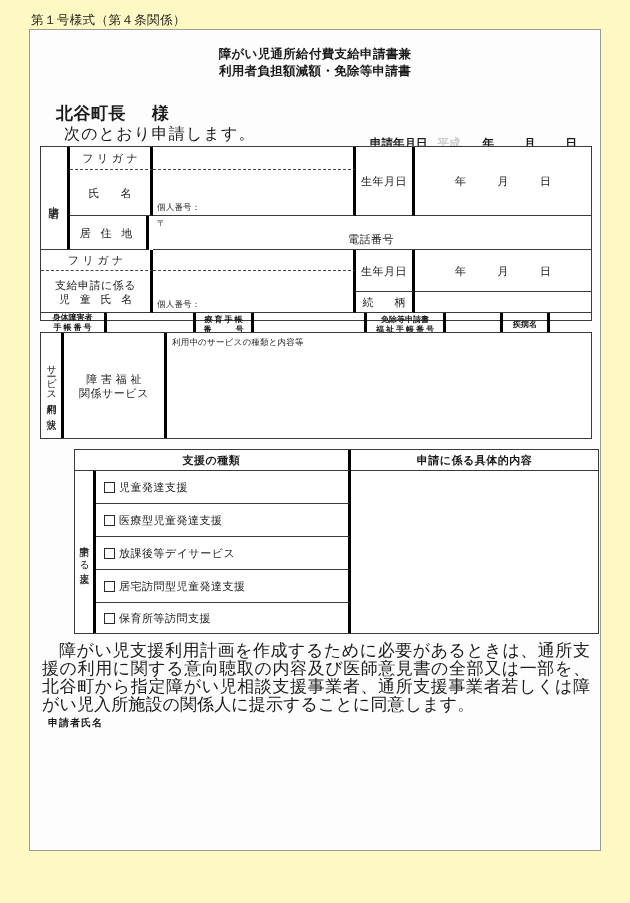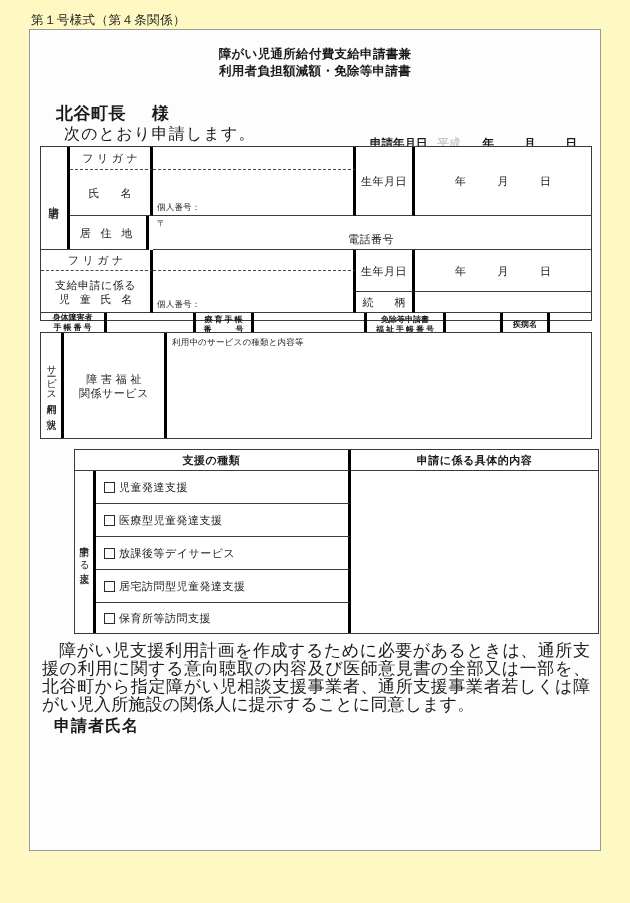--- a/index.html
+++ b/index.html
@@ -143,23 +143,23 @@
     width: 548px;
     font-size: 17px;
     line-height: 18px;
     text-align: justify;
     letter-spacing: .1px;
   }
   .consent p { margin: 0; text-indent: 1em; }
 
   .signature {
     position: absolute;
-    left: 24px;
+    left: 18px;
     top: 686px;
-    font-size: 16px;
+    font-size: 10px;
     font-weight: bold;
     letter-spacing: 1px;
   }
 </style>
 </head>
 <body>
 
 <div class="page">
 
   <div class="form-no">第１号様式（第４条関係）</div>

